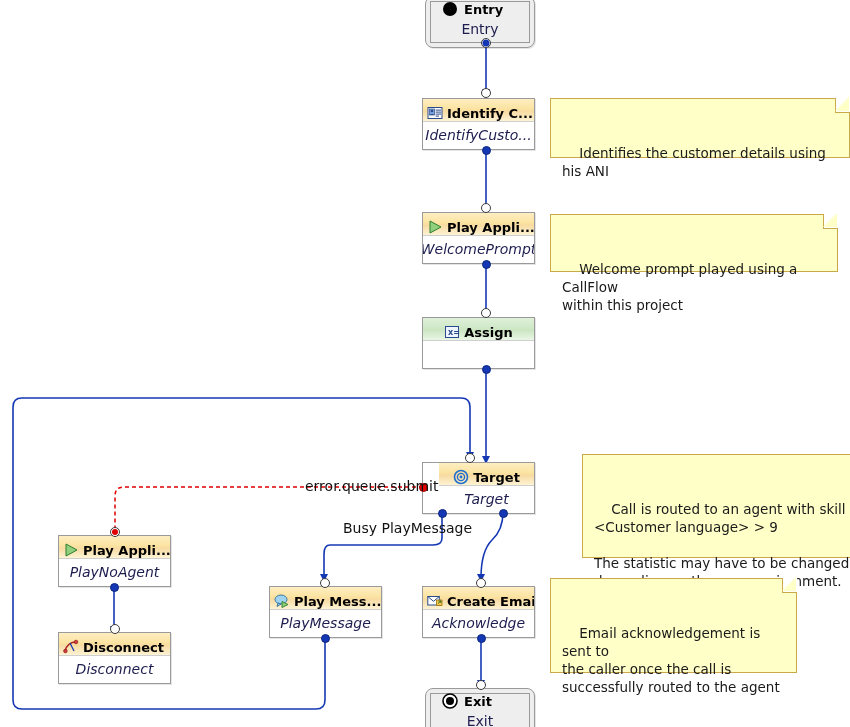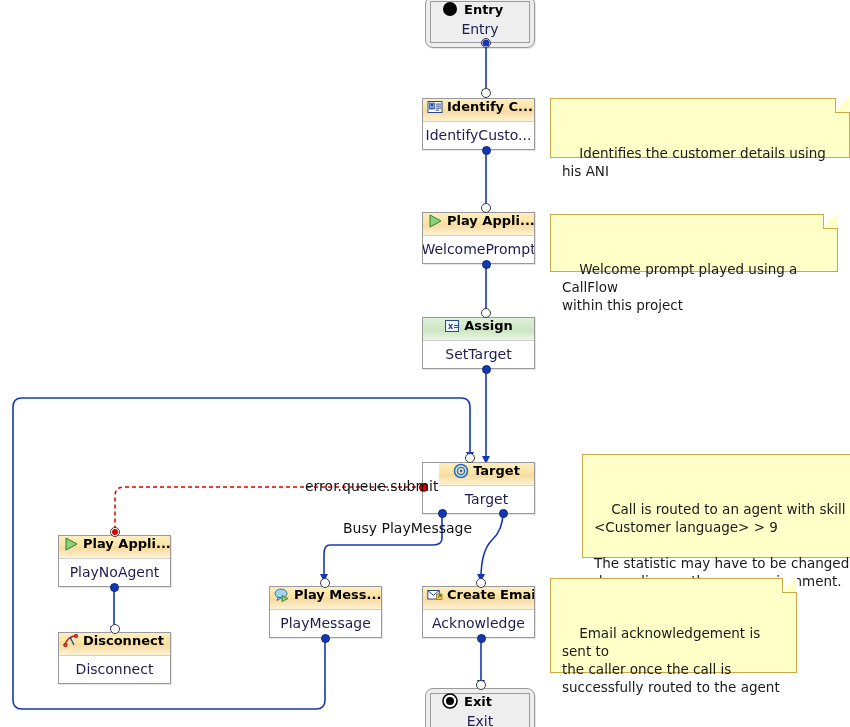--- a/index.html
+++ b/index.html
@@ -32,21 +32,21 @@
   .node {
     position: absolute;
     box-sizing: border-box;
     border: 1px solid #9a9a9a;
     background: #ffffff;
     box-shadow: 1px 1px 0 rgba(0,0,0,0.10);
   }
   .node .hdr {
     height: 22px;
     display: flex;
-    align-items: flex-start;
+    align-items: flex-end;
     gap: 4px;
     padding: 0 4px;
     font-size: 13px;
     font-weight: bold;
     color: #000000;
     white-space: nowrap;
     overflow: hidden;
     border-bottom: 1px solid #cfcfcf;
   }
   .node.amber .hdr {
@@ -58,20 +58,21 @@
   .node .body {
     height: 25px;
     display: flex;
     align-items: center;
     justify-content: center;
     font-size: 14px;
     color: #1d1d4f;
     background: #ffffff;
     white-space: nowrap;
     overflow: hidden;
+    font-style: italic;
   }
 
   
   .terminal {
     position: absolute;
     box-sizing: border-box;
     border: 1px solid #9a9a9a;
     border-radius: 8px;
     background: #eeeeee;
     box-shadow: 1px 1px 0 rgba(0,0,0,0.10);
@@ -260,21 +261,20 @@
   <div class="node green" style="left:422px; top:317px; width:113px; height:52px;">
     <div class="hdr" style="justify-content:center;">
       <span class="ic">
         <svg viewBox="0 0 16 16" width="16" height="16">
           <rect x="1.5" y="2.5" width="13" height="11" fill="#eef4ff" stroke="#2b4a8b" stroke-width="1"></rect>
           <text x="4" y="11" font-family="DejaVu Sans, sans-serif" font-size="8" fill="#2b4a8b">x=</text>
         </svg>
       </span>
       <span>Assign</span>
     </div>
-    <div class="body">SetTarget</div>
   </div>
   <div class="port in" style="left:481px; top:308px;"></div>
   <div class="port" style="left:482px; top:365px;"></div>
 
   <div class="node amber" style="left:422px; top:462px; width:113px; height:52px;padding-left:16px;">
     <div class="hdr" style="justify-content:center;">
       <span class="ic">
         <svg viewBox="0 0 16 16" width="16" height="16">
           <circle cx="8" cy="8" r="6.5" fill="none" stroke="#1f6fd0" stroke-width="1.6"></circle>
           <circle cx="8" cy="8" r="3.6" fill="none" stroke="#1f6fd0" stroke-width="1.4"></circle>

